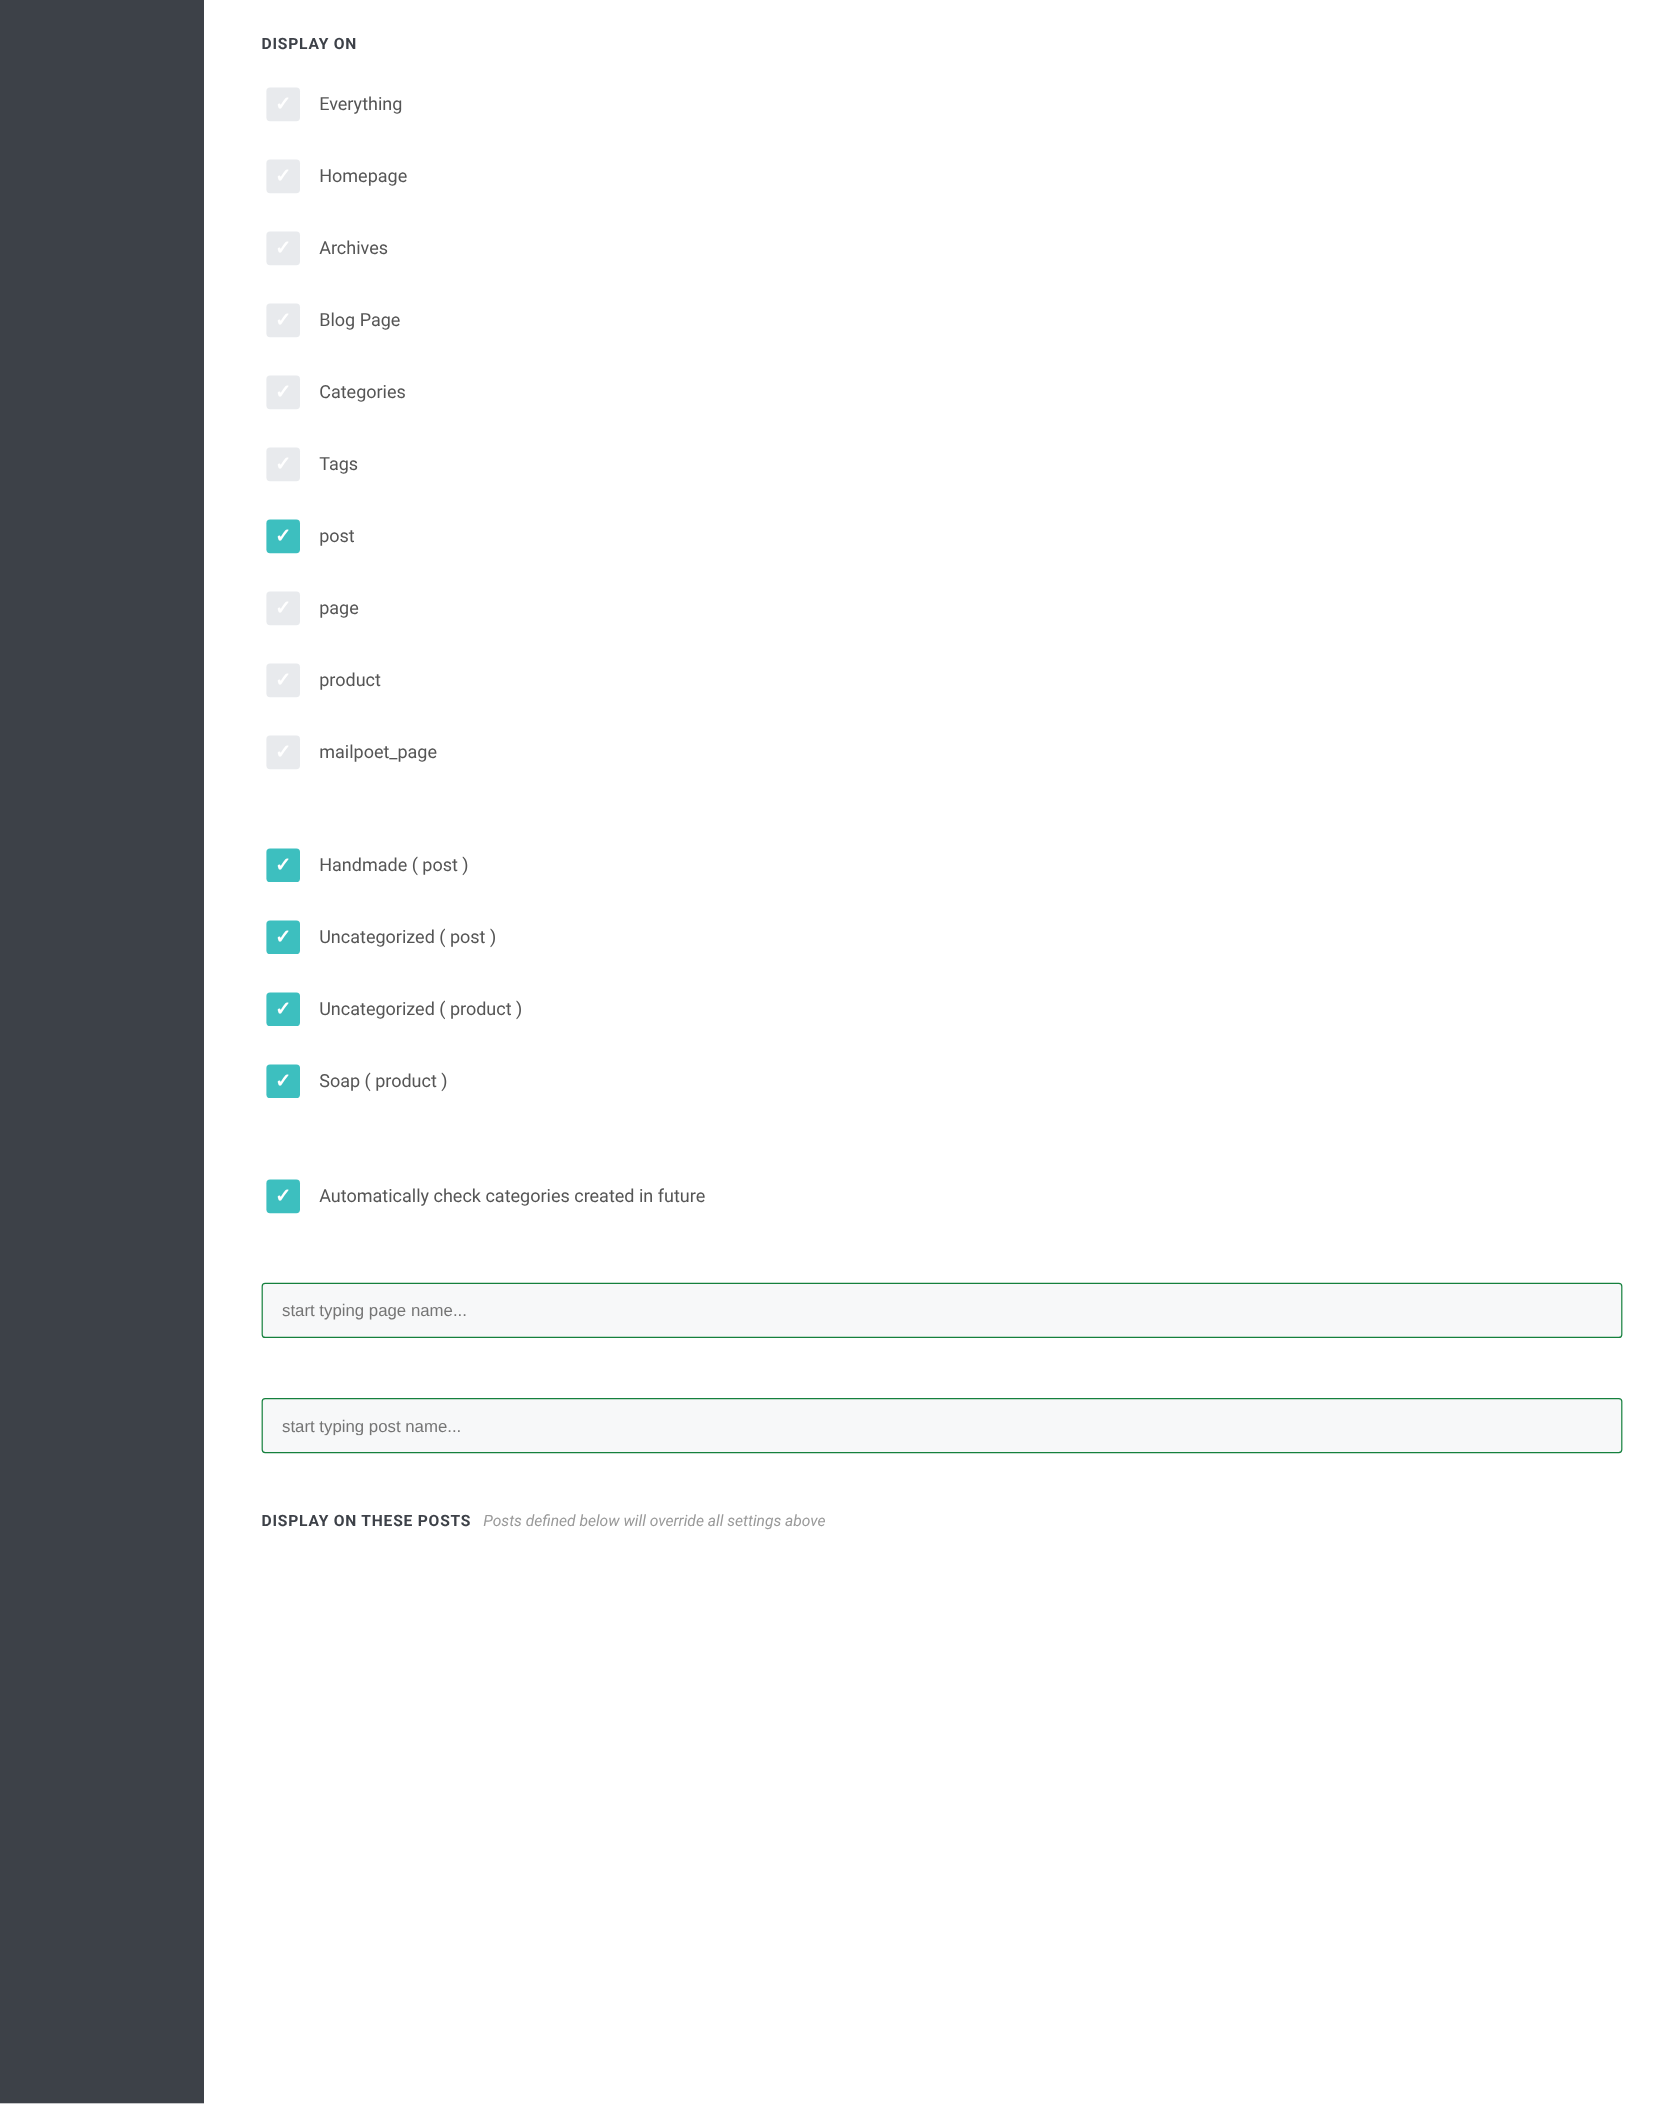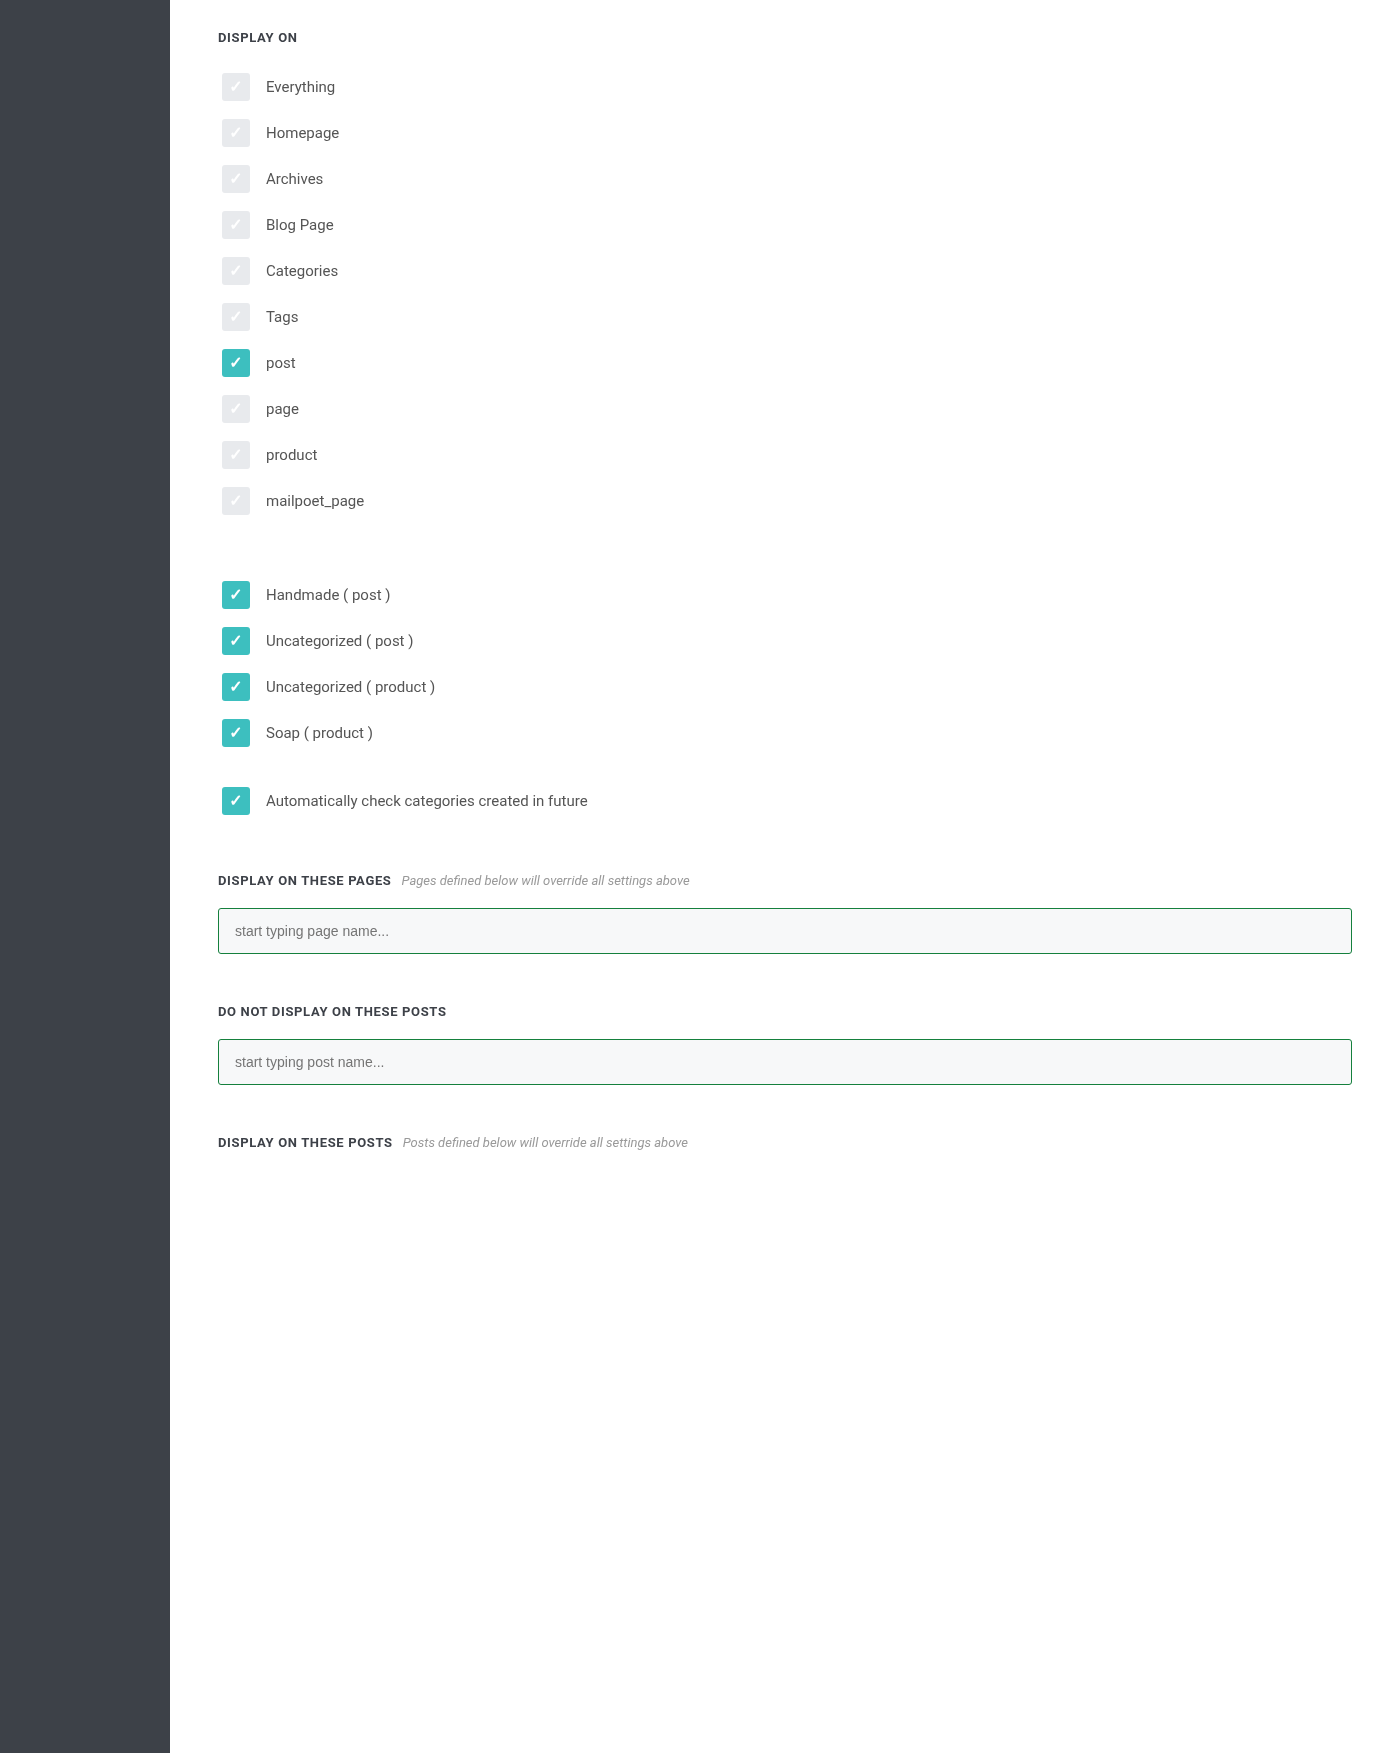--- a/index.html
+++ b/index.html
@@ -56,21 +56,21 @@
       color: #999;
       font-style: italic;
       margin-left: 10px;
       text-transform: none;
       letter-spacing: 0;
     }
 
     .checkbox-list {
       display: flex;
       flex-direction: column;
-      gap: 2px;
+      gap: 16px;
     }
 
     .checkbox-item {
       display: flex;
       align-items: center;
       padding: 8px 4px;
       cursor: pointer;
     }
 
     .checkbox-box {
@@ -246,29 +246,24 @@
         <div class="checkbox-box checked-teal">
           <span class="checkmark">✓</span>
         </div>
         <span class="checkbox-label">Automatically check categories created in future</span>
       </div>
 
     </div>
   </div>
 
   <div class="section">
-    <div class="title-row">
-      <span class="section-title-inline">DISPLAY ON THESE PAGES</span>
-      <span class="section-subtitle">Pages defined below will override all settings above</span>
-    </div>
     <input class="page-input" type="text" placeholder="start typing page name..." style="">
   </div>
 
   <div class="section">
-    <div class="section-title">DO NOT DISPLAY ON THESE POSTS</div>
     <input class="page-input" type="text" placeholder="start typing post name..." style="">
   </div>
 
   <div class="section">
     <div class="title-row">
       <span class="section-title-inline">DISPLAY ON THESE POSTS</span>
       <span class="section-subtitle">Posts defined below will override all settings above</span>
     </div>
   </div>
 

